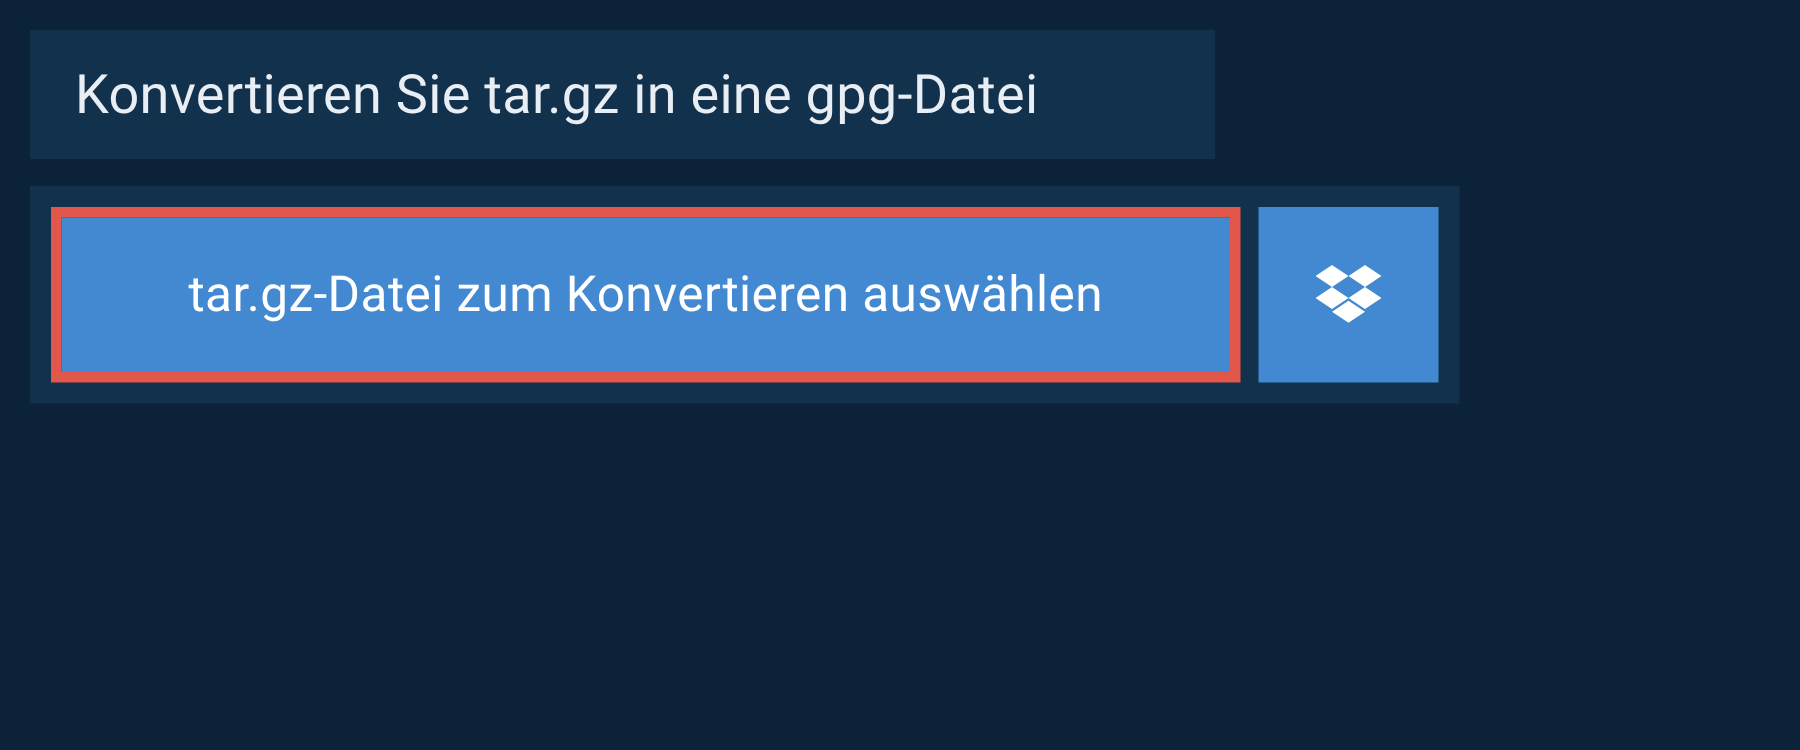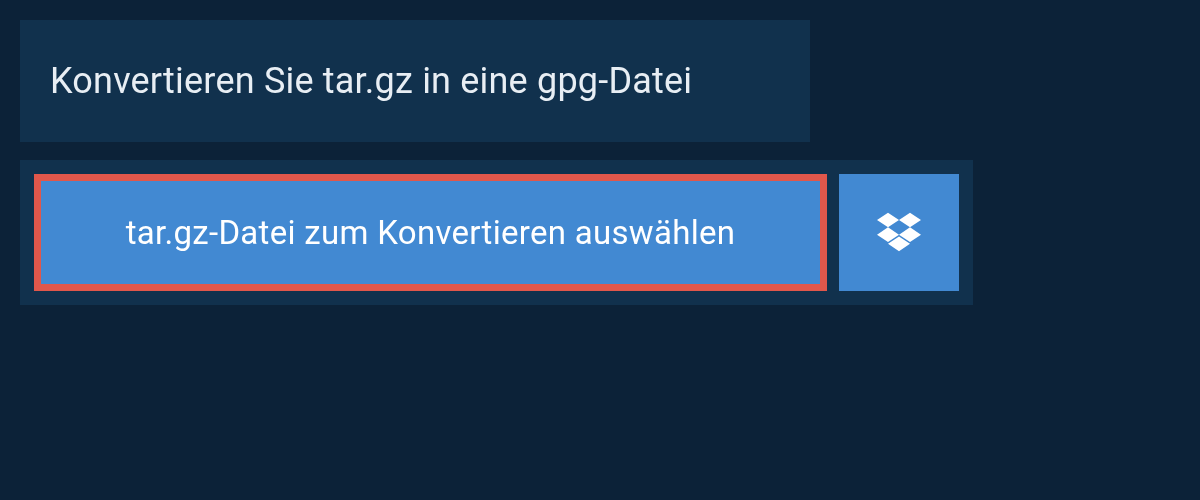--- a/index.html
+++ b/index.html
@@ -9,21 +9,21 @@
     }
     body {
       width: 1200px;
       height: 500px;
       background-color: #0c2238;
       font-family: -apple-system, BlinkMacSystemFont, "Segoe UI", Roboto, Helvetica, Arial, sans-serif;
       position: relative;
     }
     .heading-bar {
       background-color: #11314d;
-      padding: 40px 30px;
+      padding: 22px 30px;
       display: inline-block;
       margin-left: 20px;
       margin-top: 20px;
       min-width: 790px;
     }
     .heading-text {
       color: #e8eef4;
       font-size: 36px;
       font-weight: 400;
       letter-spacing: 0.2px;

